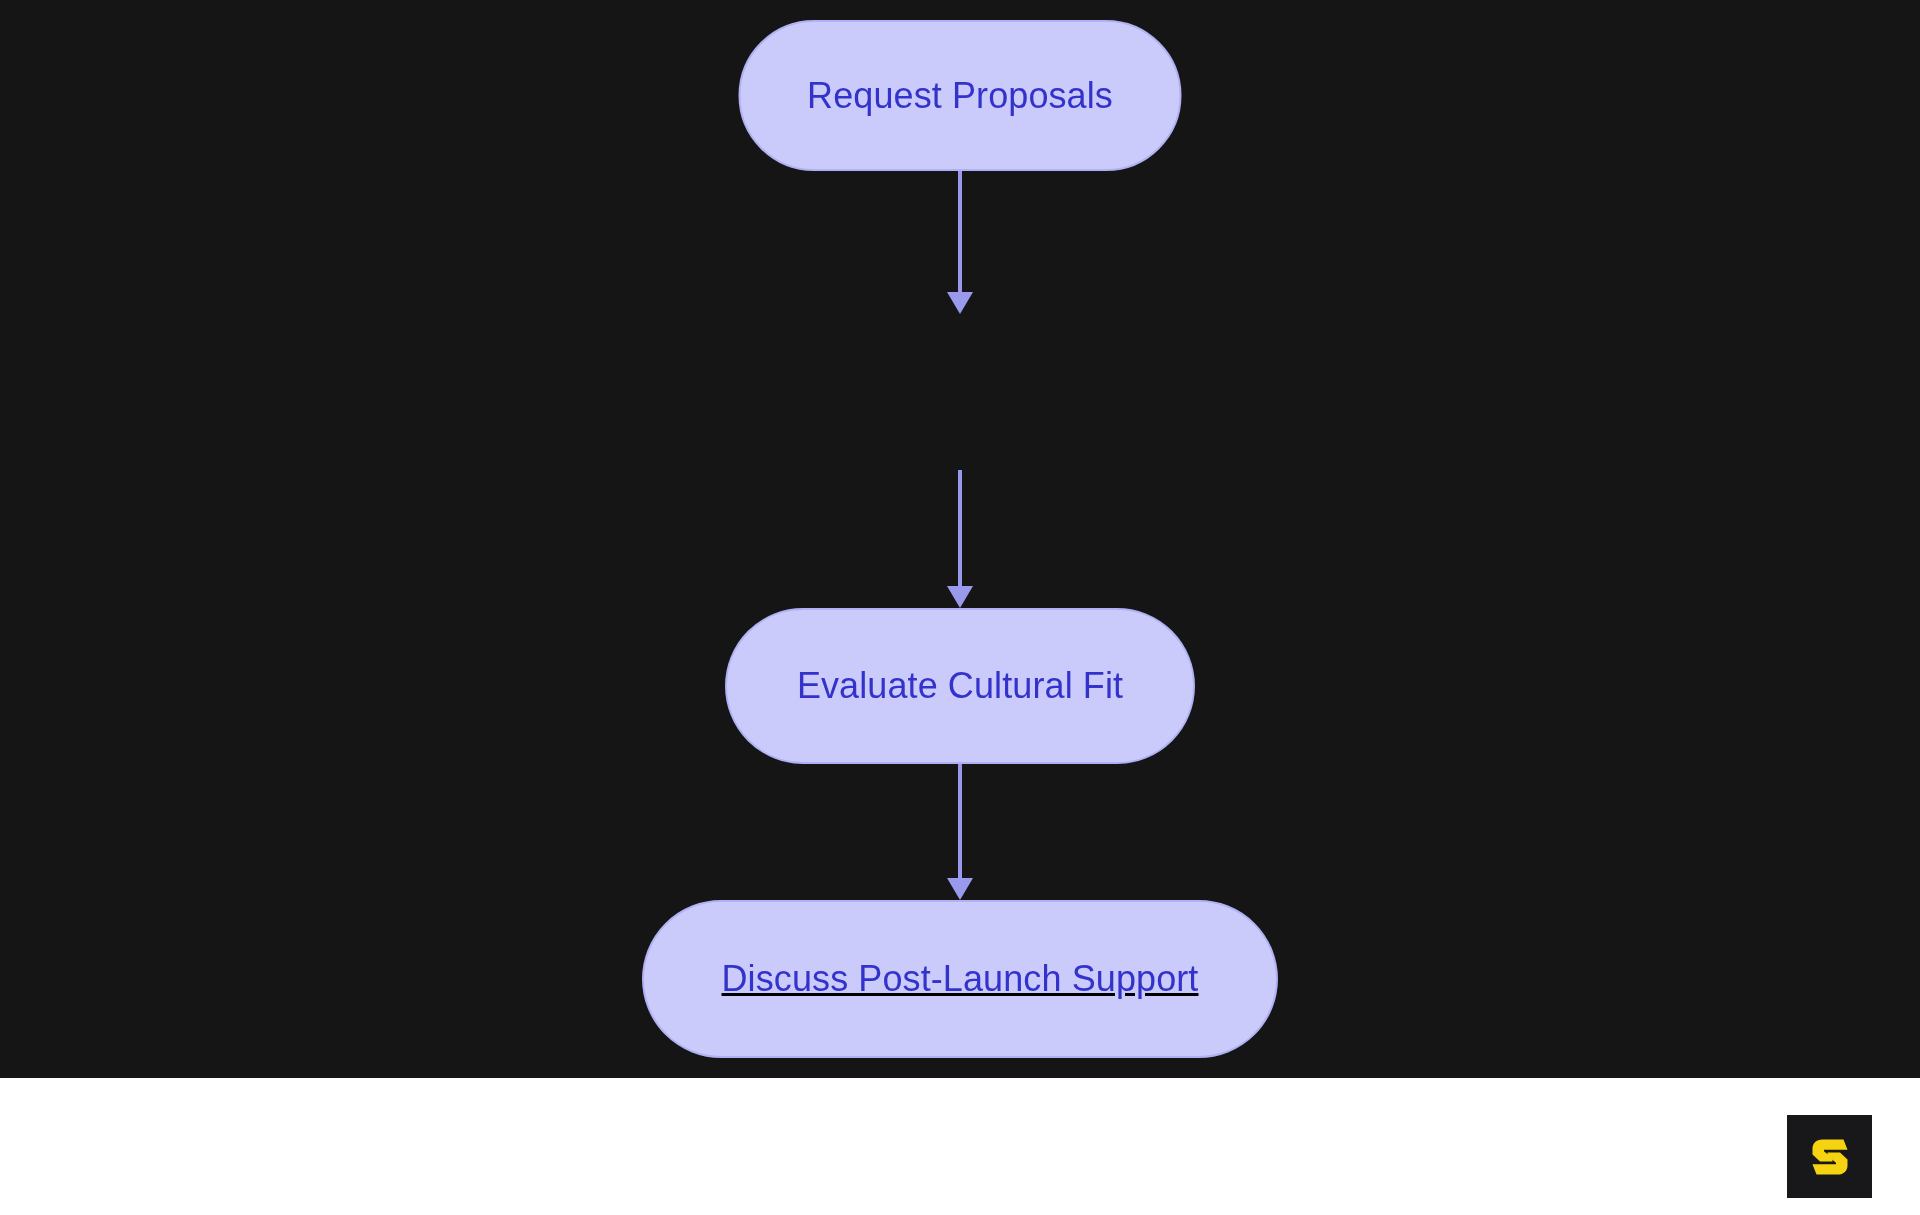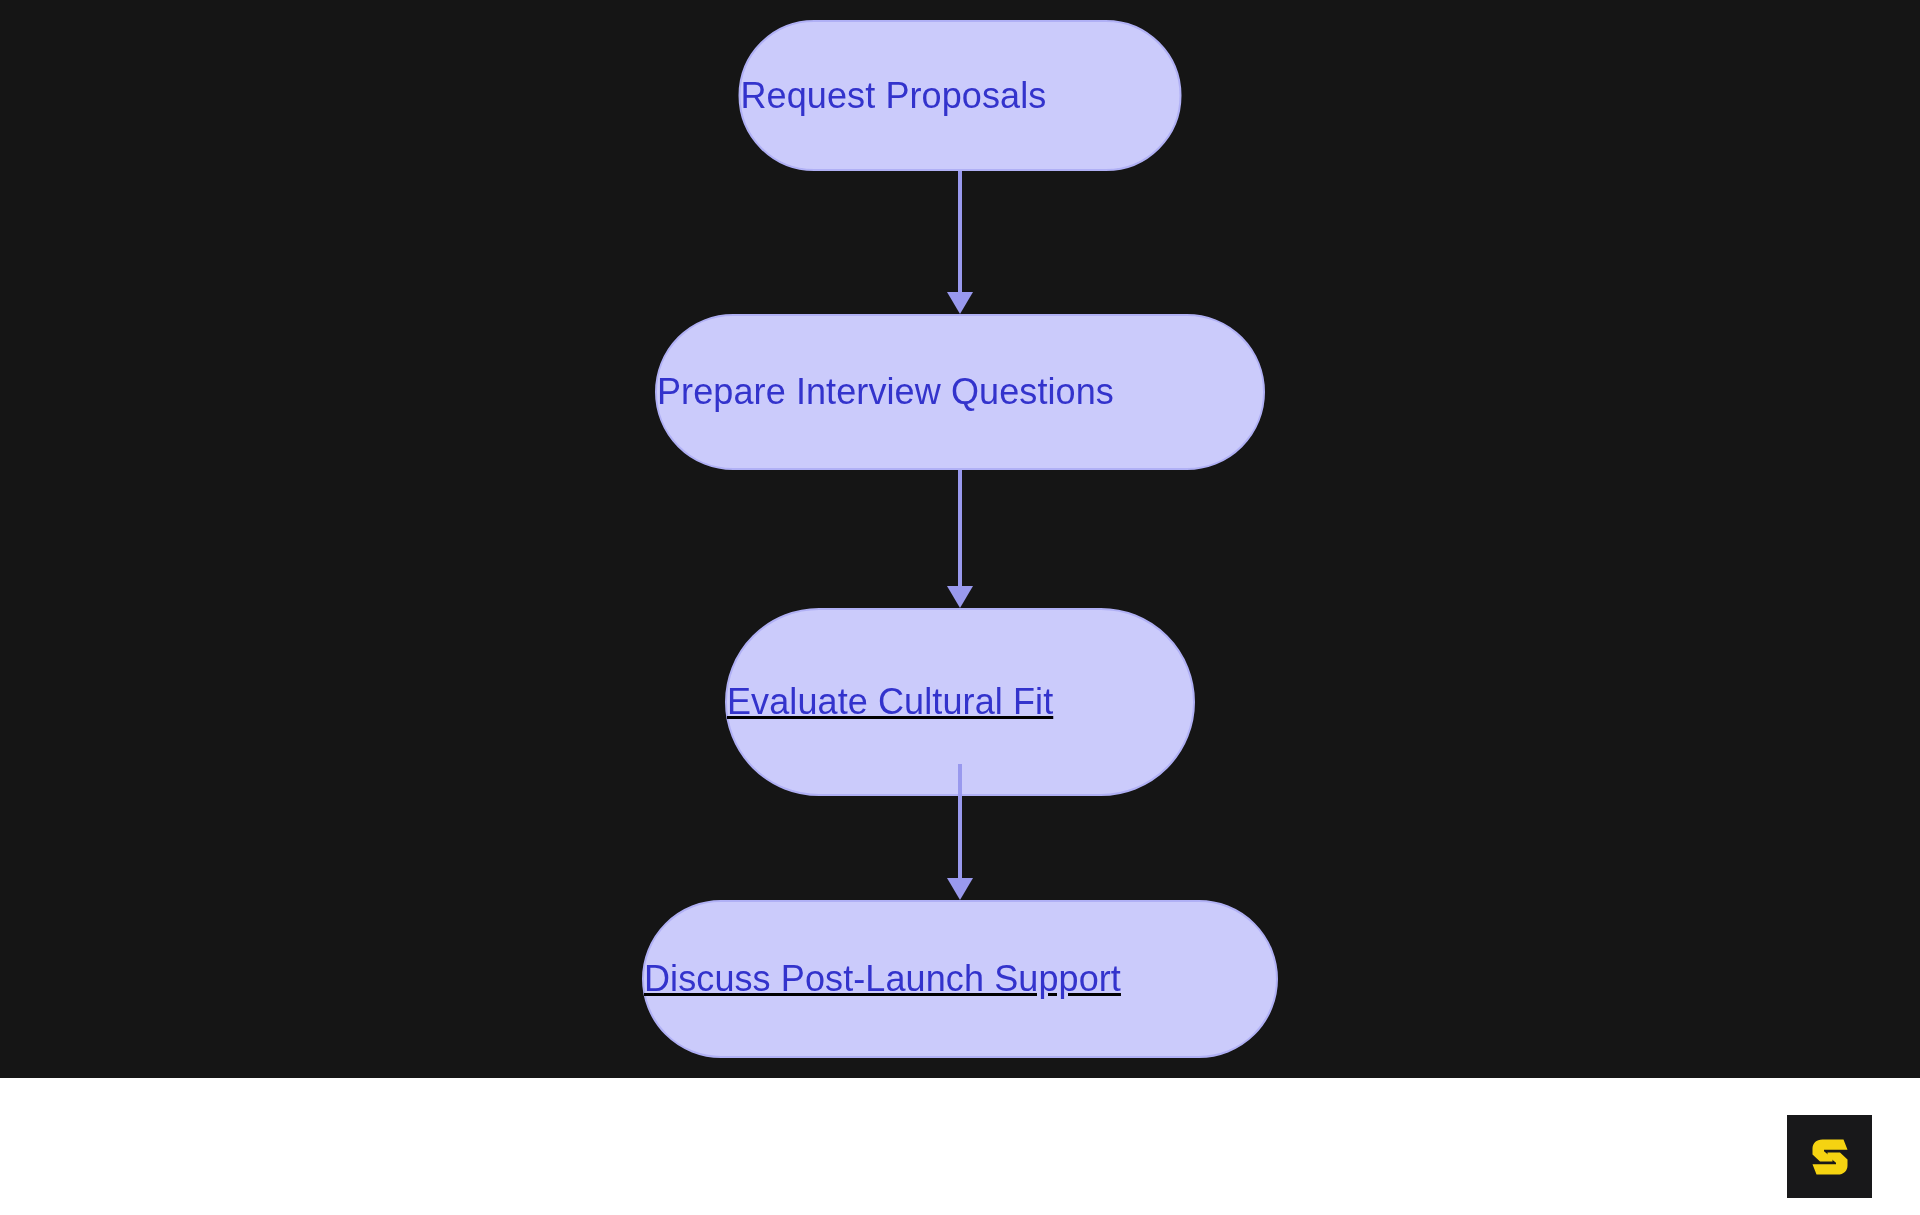--- a/index.html
+++ b/index.html
@@ -43,39 +43,39 @@
   }
 
   .node {
     position: absolute;
     box-sizing: border-box;
     background: #cbcbfb;
     border: 2px solid #b0b0f5;
     border-radius: 999px;
     display: flex;
     align-items: center;
-    justify-content: flex-start;
+    justify-content: center;
     transform: translateX(-50%);
     left: 960px;
   }
 
   .node-label {
     color: #3333cc;
     font-size: 36px;
     font-weight: 400;
     letter-spacing: 0.1px;
     line-height: 1;
     white-space: nowrap;
     font-family: "Liberation Sans", "DejaVu Sans", sans-serif;
   }
 
   
   .node-1 { top: 20px;  width: 443px; height: 151px; }
   .node-2 { top: 314px; width: 610px; height: 156px; }
-  .node-3 { top: 608px; width: 470px; height: 188px; text-decoration: underline; }
+  .node-3 { top: 608px; width: 470px; height: 156px; }
   .node-4 { top: 900px; width: 636px; height: 158px; text-decoration: underline; }
 
   
   .edge {
     position: absolute;
     left: 960px;
     transform: translateX(-50%);
     width: 26px;
   }
   .edge .shaft {
@@ -142,23 +142,20 @@
 
       <div class="node node-1">
         <span class="node-label">Request Proposals</span>
       </div>
 
       <div class="edge edge-1">
         <div class="shaft"></div>
         <div class="head"></div>
       </div>
 
-      <div class="node node-2">
-        <span class="node-label">Prepare Interview Questions</span>
-      </div>
 
       <div class="edge edge-2">
         <div class="shaft"></div>
         <div class="head"></div>
       </div>
 
       <div class="node node-3">
         <span class="node-label">Evaluate Cultural Fit</span>
       </div>
 

